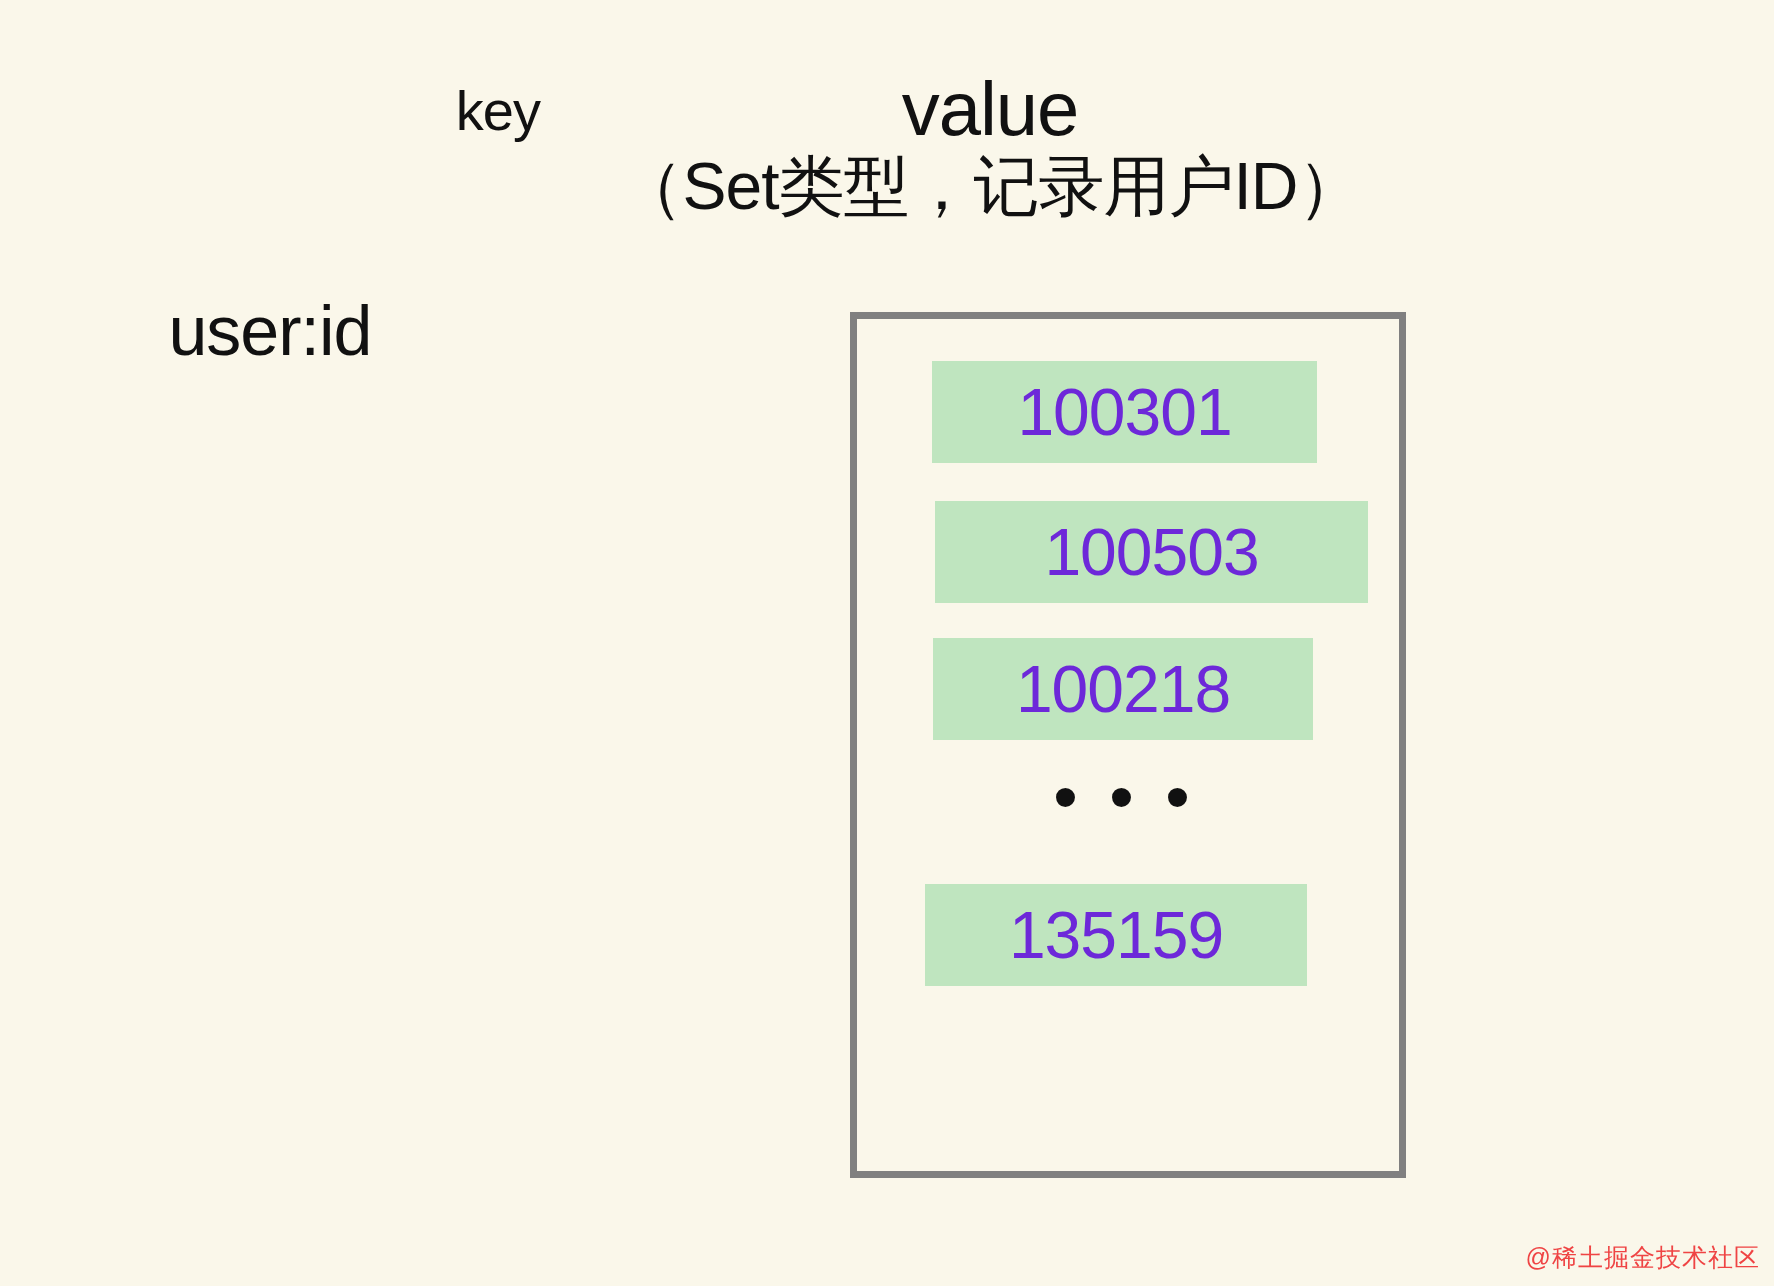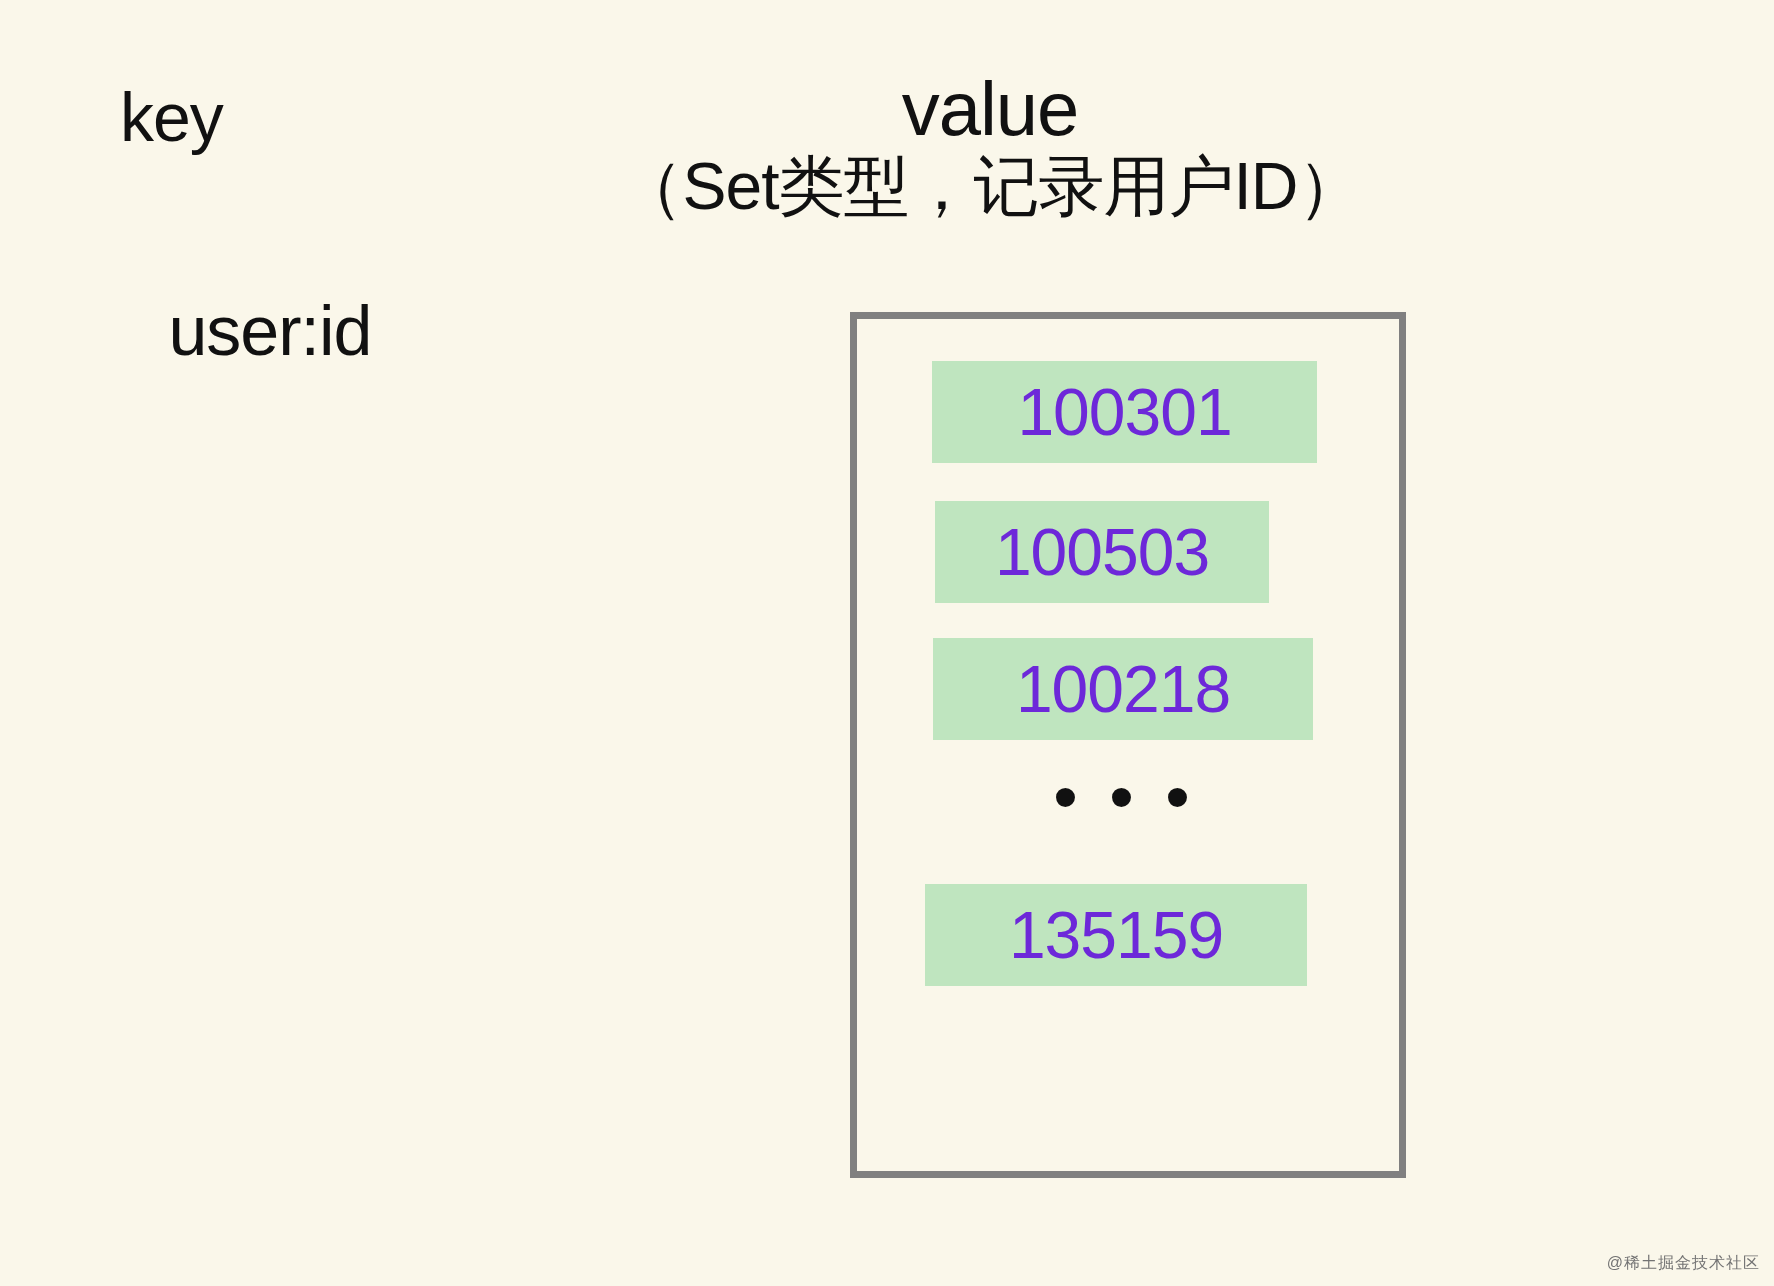--- a/index.html
+++ b/index.html
@@ -19,22 +19,22 @@
     position: absolute;
     inset: 0;
   }
 
   
   .key-header {
     position: absolute;
     left: 120px;
     top: 82px;
     width: 420px;
-    text-align: left;
-    font-size: 68px;
+    text-align: right;
+    font-size: 56px;
     line-height: 1.05;
     letter-spacing: -1px;
     white-space: nowrap;
   }
   .key-value {
     position: absolute;
     left: 60px;
     top: 295px;
     width: 420px;
     text-align: center;
@@ -85,21 +85,21 @@
     color: #6d28d9;
     font-size: 66px;
     line-height: 102px;
     height: 102px;
     text-align: center;
     letter-spacing: -1px;
     white-space: nowrap;
   }
   
   .set-item.i0 { left: 75px;  top: 42px;  width: 385px; }
-  .set-item.i1 { left: 78px;  top: 182px; width: 334px; }
+  .set-item.i1 { left: 78px;  top: 182px; width: 433px; }
   .set-item.i2 { left: 76px;  top: 319px; width: 380px; }
   .set-item.i3 { left: 68px;  top: 565px; width: 382px; }
 
   .set-ellipsis {
     position: absolute;
     left: 75px;
     top: 448px;
     width: 385px;
     height: 80px;
     line-height: 60px;
@@ -107,22 +107,22 @@
     font-size: 70px;
     letter-spacing: 6px;
     color: #111111;
   }
 
   
   .watermark {
     position: absolute;
     right: 14px;
     bottom: 12px;
-    font-size: 16px;
-    color: #737373;
+    font-size: 25px;
+    color: #ef4444;
     letter-spacing: 1px;
     white-space: nowrap;
   }
 </style>
 </head>
 <body>
 
 <div class="stage">
 
   <div class="key-header">key</div>

